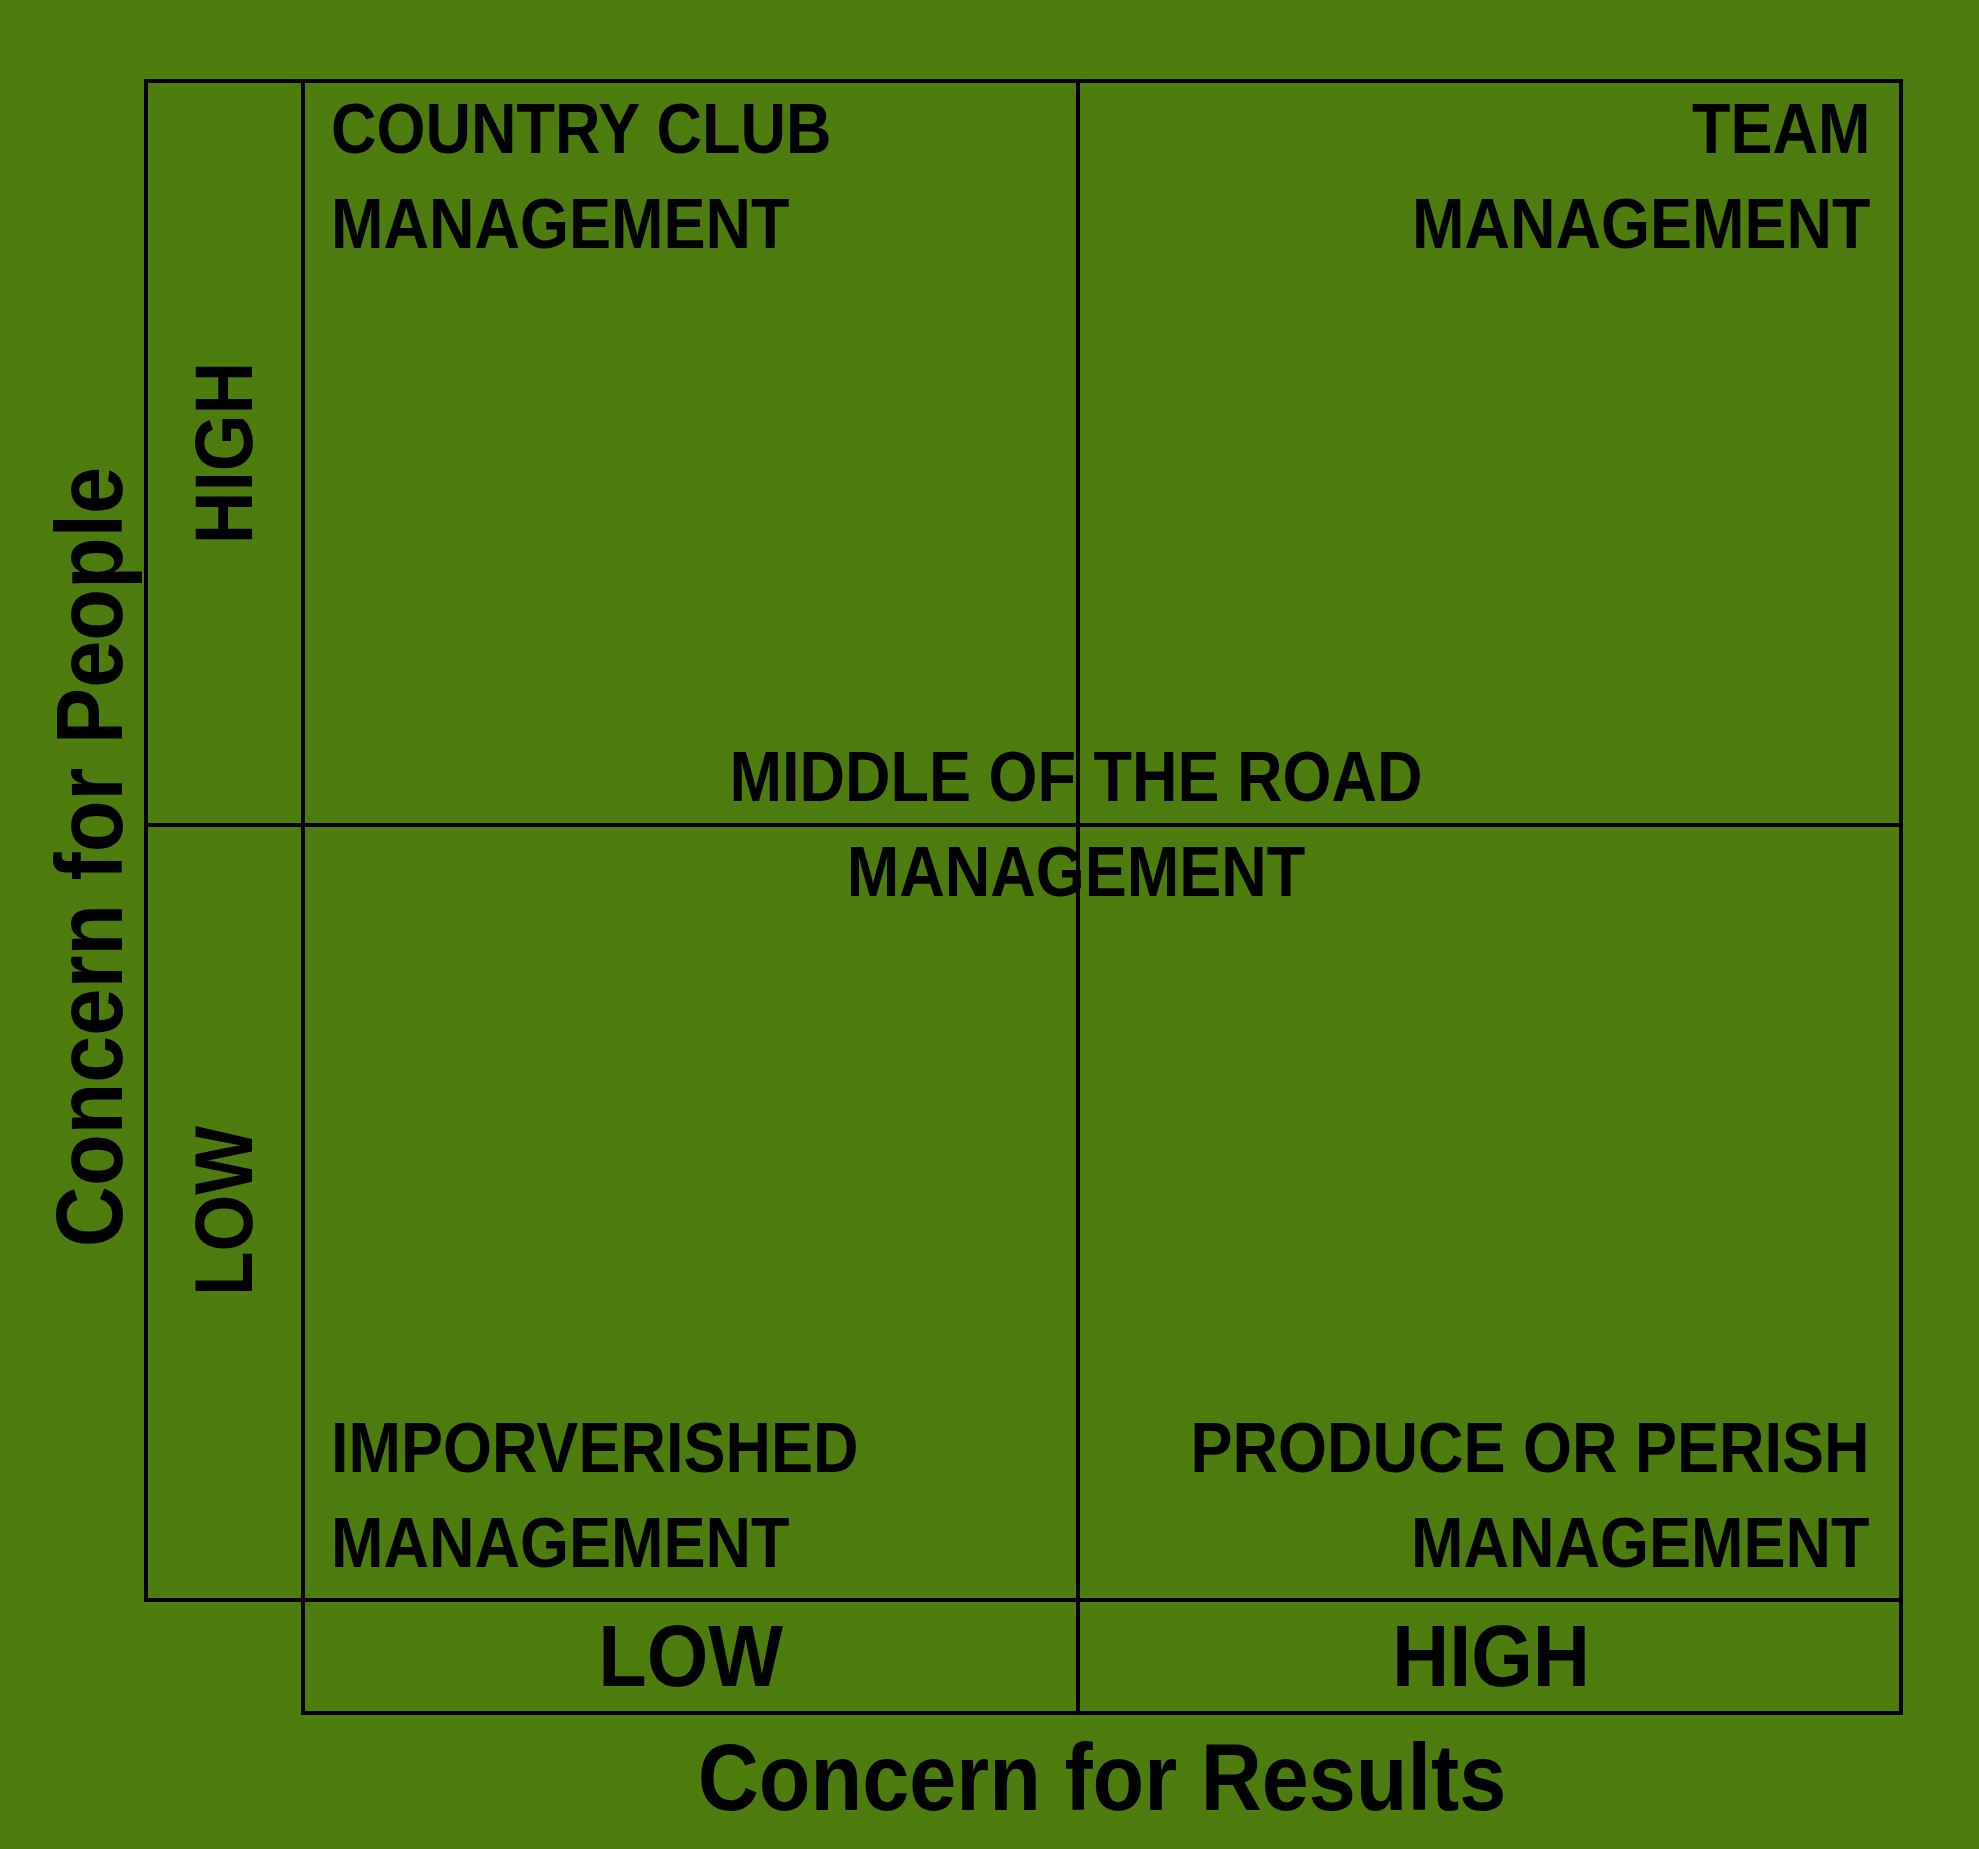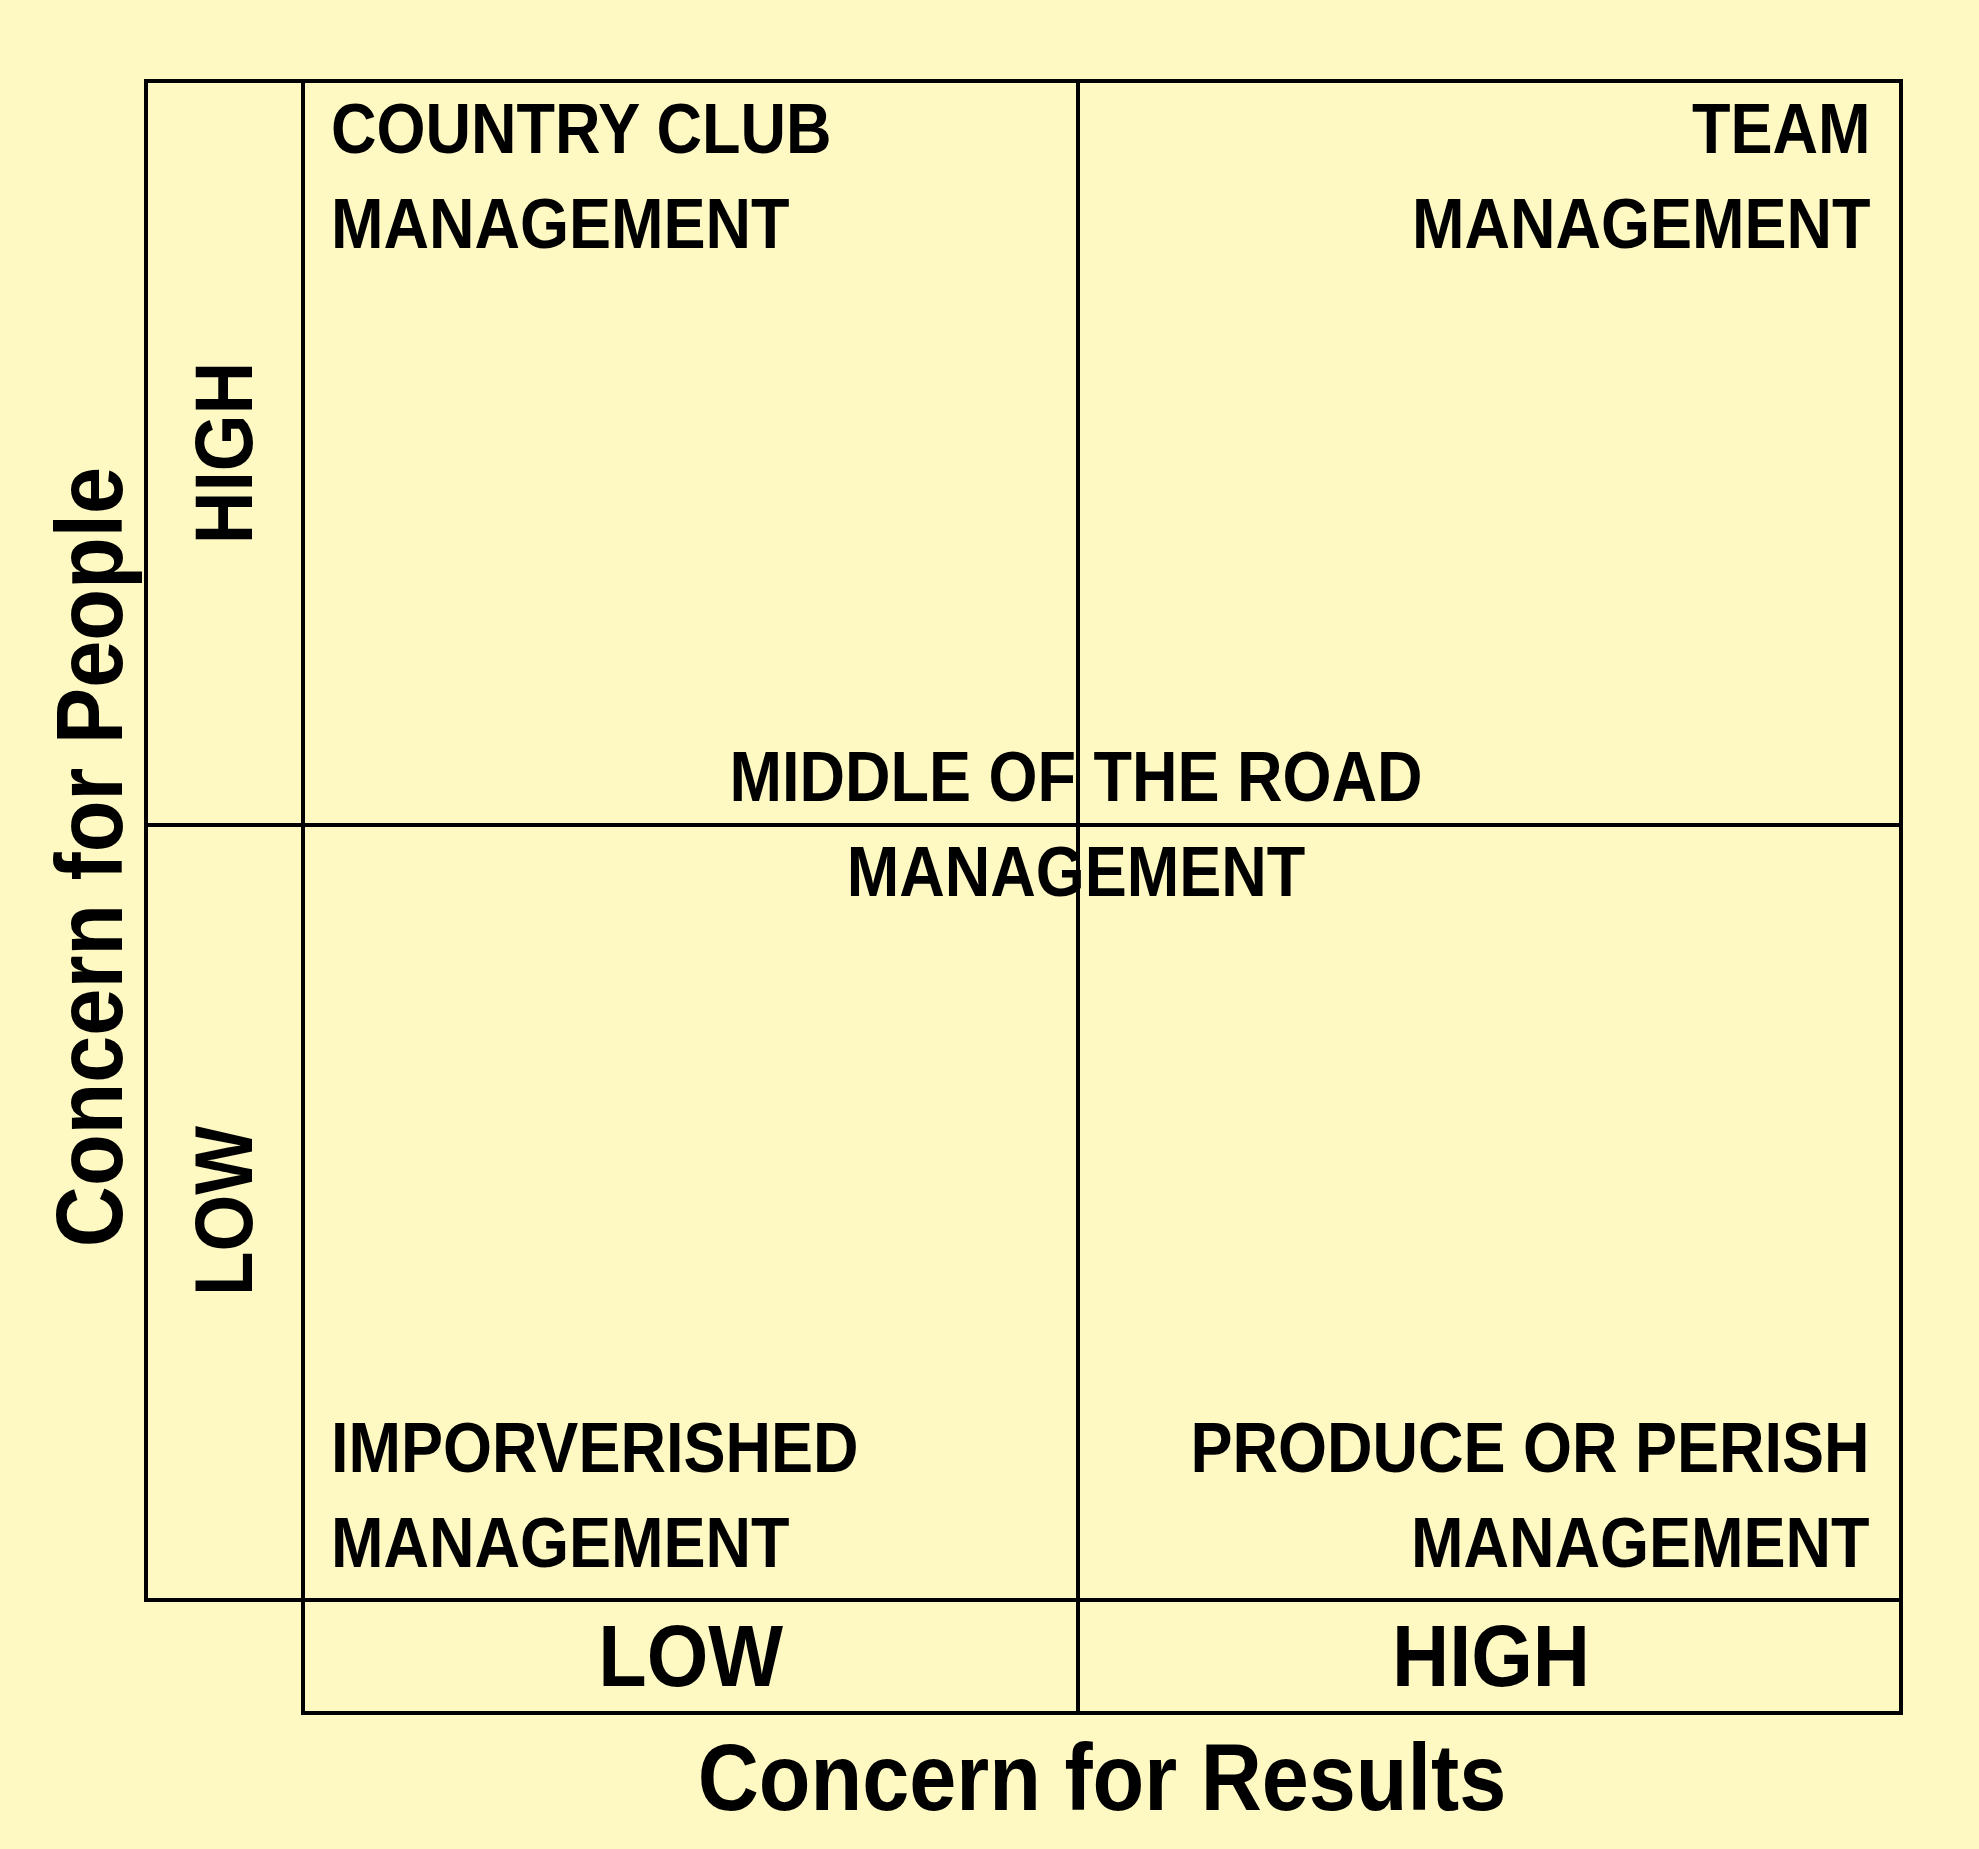--- a/index.html
+++ b/index.html
@@ -1,19 +1,19 @@
 <!DOCTYPE html>
 <html style="font-size:13px"><head>
 <meta charset="utf-8">
 <style>
   html,body{margin:0;padding:0;background:#ffffff;}
   .canvas{
     position:relative;
     width:1979px;height:1849px;
-    background:#fef9c3;
+    background:#4d7c0f;
     font-family:"Liberation Sans", sans-serif;
     font-weight:bold;
     color:#000000;
     overflow:hidden;
   }
   .line{position:absolute;background:#000000;}
   .hline{height:4.1px;}
   .vline{width:4.1px;}
   .qlabel{
     position:absolute;

